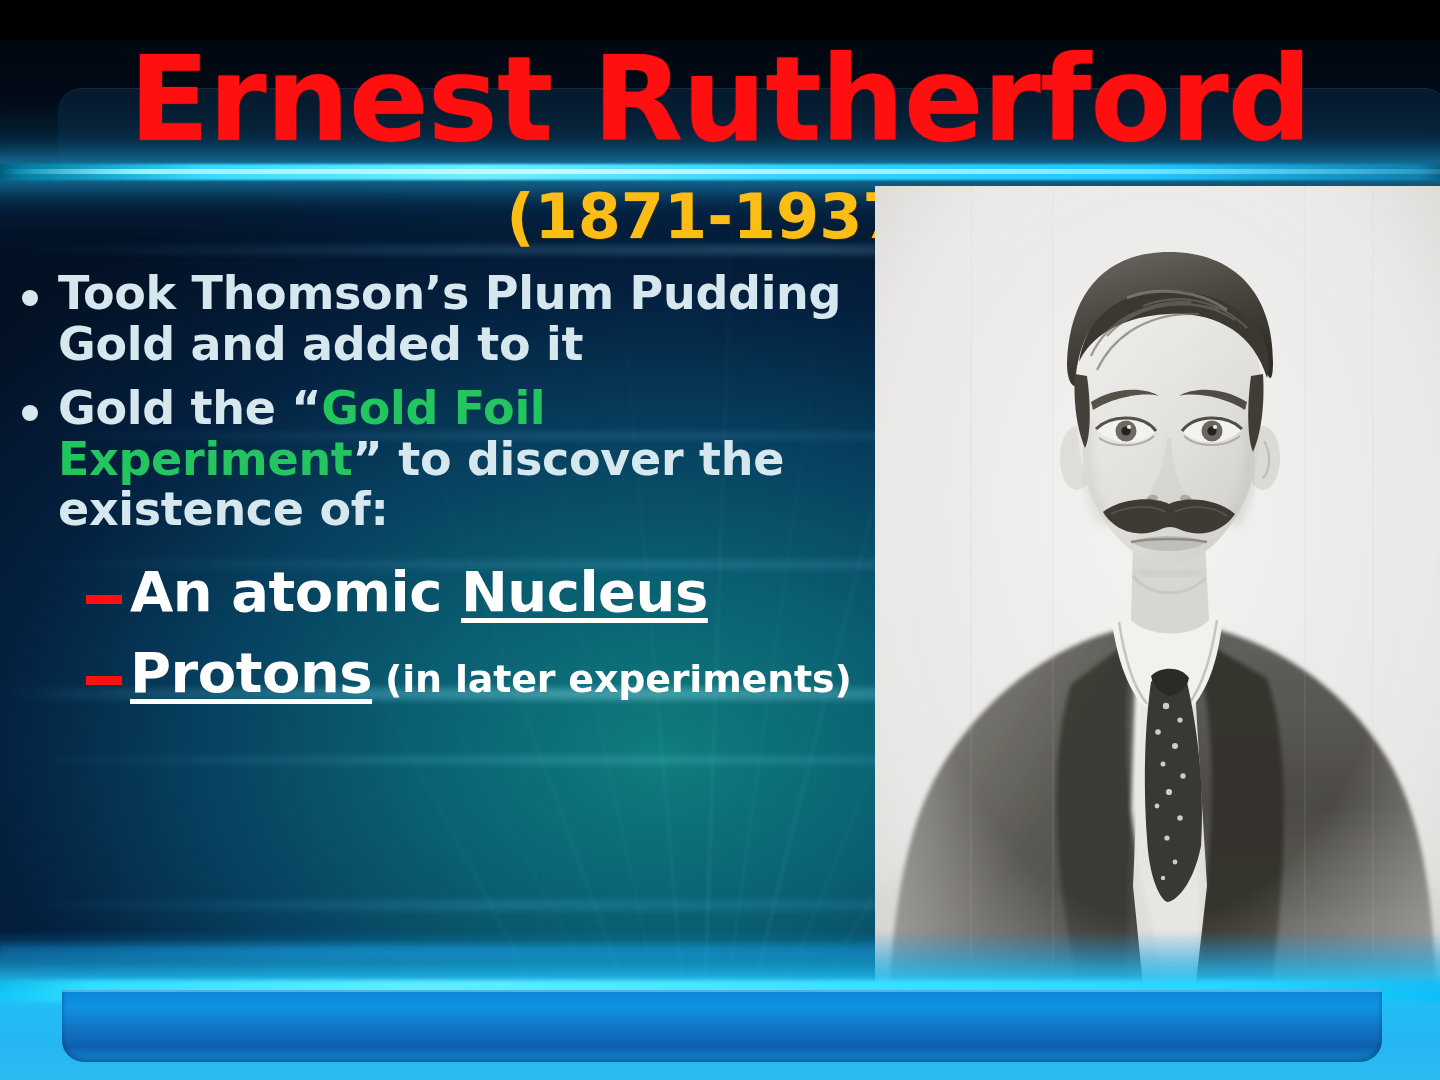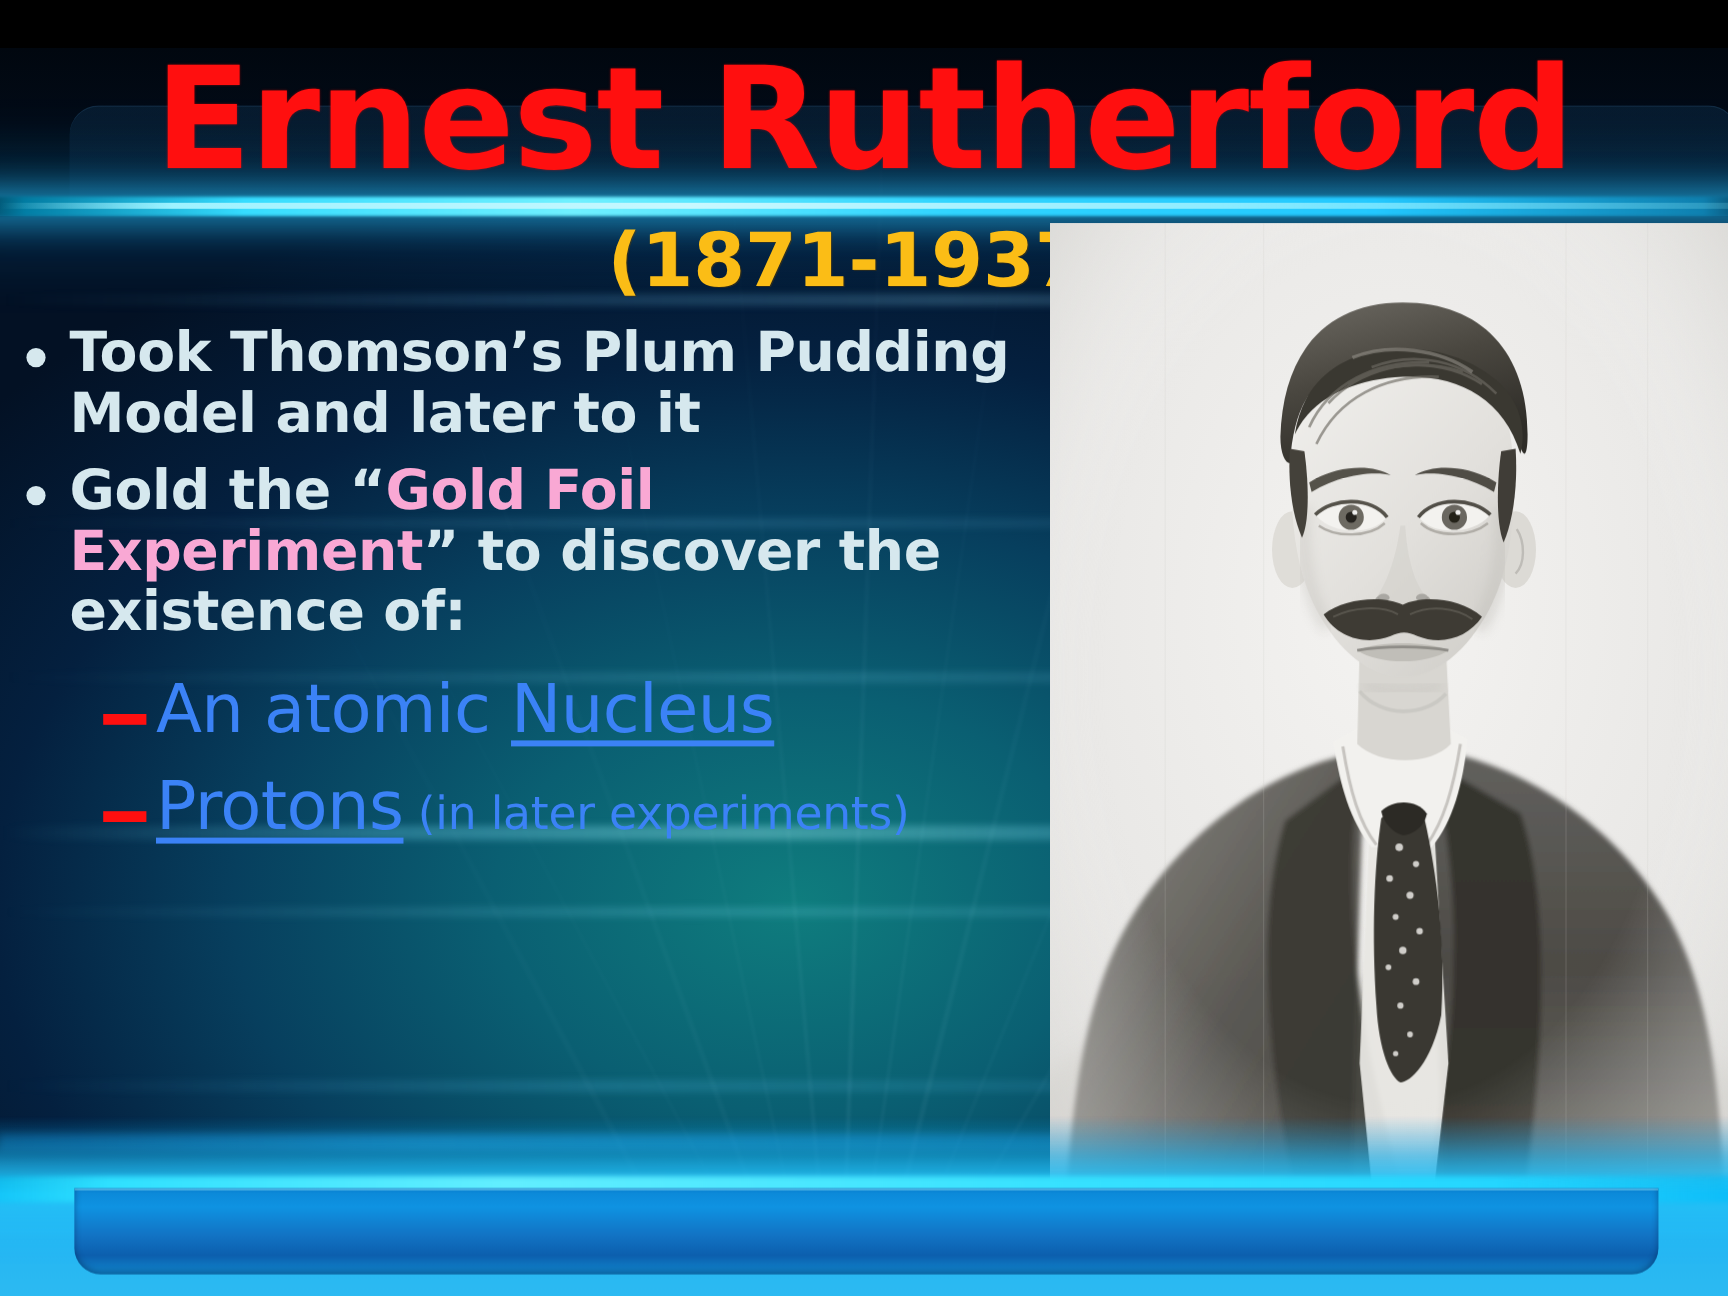--- a/index.html
+++ b/index.html
@@ -151,39 +151,39 @@
     margin: 22px 20px 0 0;
   }
   .btext {
     flex: 1 1 auto;
     color: #d6e8ee;
     font-weight: 700;
     font-size: 46px;
     line-height: 1.10;
     letter-spacing: -0.3px;
   }
-  .gold-foil { color: #f9a8d4; }
+  .gold-foil { color: #22c55e; }
 
   .subbullet {
     position: relative;
     display: flex;
     align-items: flex-start;
     padding-left: 86px;
     margin-bottom: 6px;
   }
   .dash {
     flex: 0 0 auto;
     width: 36px; height: 9px;
     background: #ff0f0f;
     margin: 34px 8px 0 0;
   }
   .stext {
     flex: 1 1 auto;
-    color: #3b82f6;
-    font-weight: 400;
+    color: #ffffff;
+    font-weight: 700;
     font-size: 56px;
     line-height: 1.12;
     letter-spacing: -0.5px;
   }
   .stext .u { text-decoration: underline; text-decoration-thickness: 5px; text-underline-offset: 7px; }
   .paren { font-size: 38px; letter-spacing: -0.2px; }
 
   
   .photo {
     position: absolute;
@@ -229,21 +229,21 @@
   <div class="beam-top-core"></div>
 
   <div class="title">Ernest Rutherford</div>
 
   <div class="subtitle">(1871-1937)</div>
 
   <div class="body-col">
 
     <div class="bullet">
       <span class="dot"></span>
-      <span class="btext"><span>Took Thomson’s Plum Pudding Model and later to it</span></span>
+      <span class="btext"><span>Took Thomson’s Plum Pudding Gold and added to it</span></span>
     </div>
 
     <div class="bullet">
       <span class="dot"></span>
       <span class="btext"><span>Gold the “</span><span class="gold-foil">Gold Foil Experiment</span><span>” to discover the existence of:</span></span>
     </div>
 
     <div class="subbullet" style="margin-top:26px;">
       <span class="dash"></span>
       <span class="stext"><span>An atomic </span><span class="u">Nucleus</span></span>

